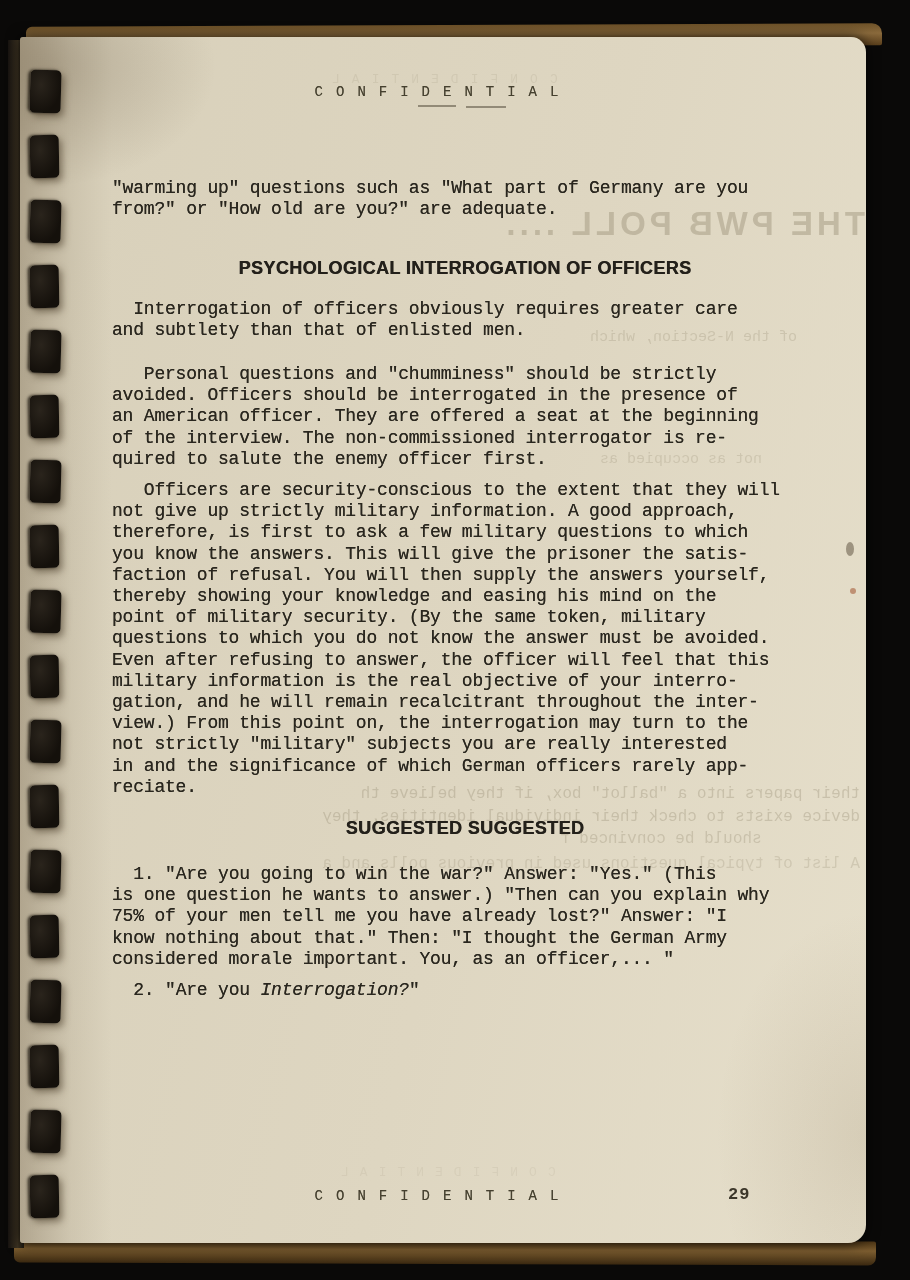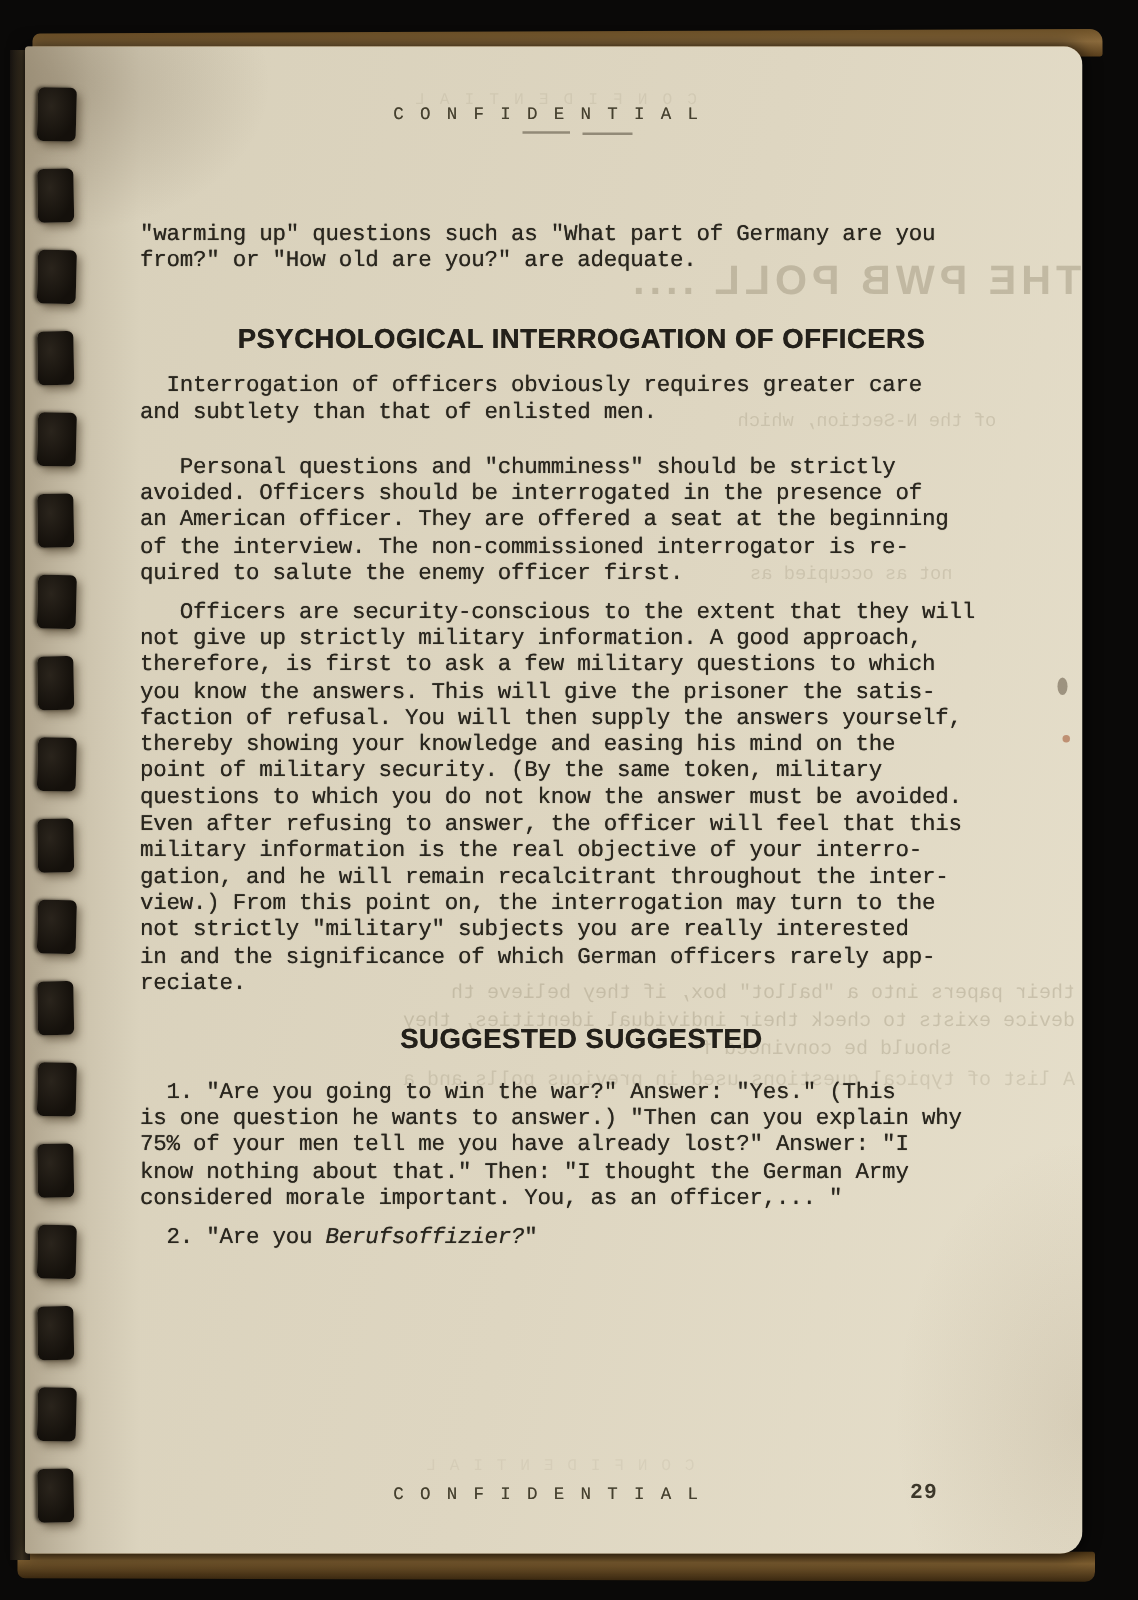--- a/index.html
+++ b/index.html
@@ -56,21 +56,21 @@
   .underline-mark{position:absolute;height:2px;background:rgba(72,64,48,.5);}
   .body-text{
     position:absolute;left:92px;width:706px;
     font-size:18px;line-height:21.2px;white-space:pre-wrap;
     color:#29261e;letter-spacing:-0.2px;
     text-shadow:0 0 .6px rgba(41,38,30,.85);
   }
   .section-heading{
     position:absolute;left:92px;width:706px;text-align:center;
     font-family:"Liberation Sans","DejaVu Sans",sans-serif;
-    font-weight:700;font-size:22px;color:#23201a;
+    font-weight:700;font-size:18px;color:#23201a;
     letter-spacing:.4px;
     text-shadow:.4px 0 0 rgba(35,32,26,.9);
   }
   .page-number{
     position:absolute;left:708px;top:1148px;
     font-size:17px;font-weight:700;color:#3c372a;letter-spacing:1px;
   }
   
   .bleed{
     position:absolute;transform:scaleX(-1);
@@ -156,20 +156,20 @@
 in and the significance of which German officers rarely app-
 reciate.</div>
 
   <div class="section-heading" style="top:781px">SUGGESTED SUGGESTED</div>
 
   <div class="body-text" style="top:827px">  1. "Are you going to win the war?" Answer: "Yes." (This
 is one question he wants to answer.) "Then can you explain why
 75% of your men tell me you have already lost?" Answer: "I
 know nothing about that." Then: "I thought the German Army
 considered morale important. You, as an officer,... "</div>
-  <div class="body-text" style="top:943px"><span>  2. "Are you </span><span style="font-style:italic">Berufsoffizier?</span><span>"</span></div>
+  <div class="body-text" style="top:943px"><span>  2. "Are you </span><span style="font-style:italic">Interrogation?</span><span>"</span></div>
 
   <div class="classification" style="top:1151px">CONFIDENTIAL</div>
   <div class="page-number">29</div>
 
   <div class="edge-mark" style="left:826px;top:505px;width:8px;height:14px;background:rgba(70,58,40,.45)"></div>
   <div class="edge-mark" style="left:830px;top:551px;width:6px;height:6px;background:rgba(160,82,45,.55)"></div>
 </div>
 
 </body></html>

